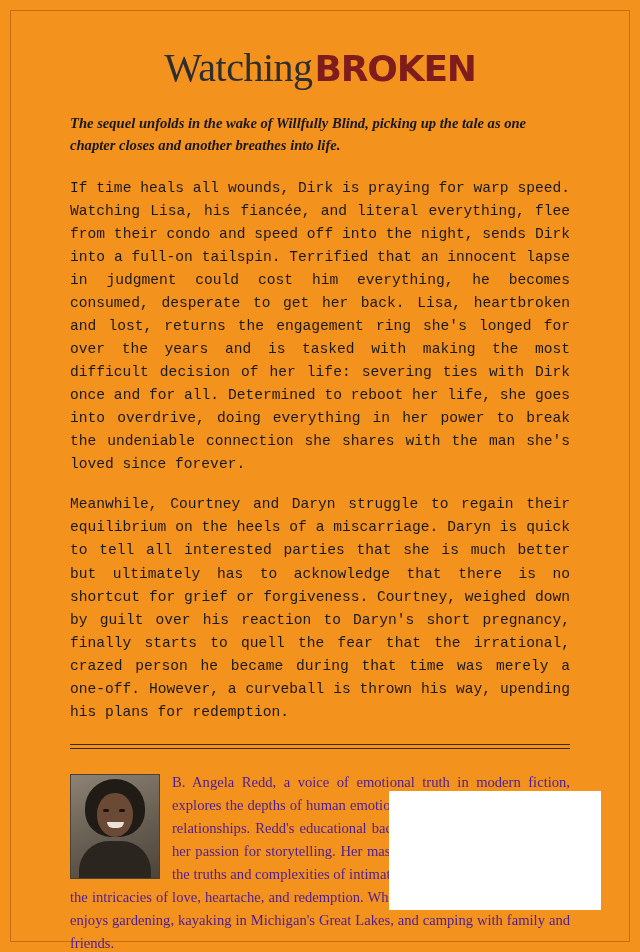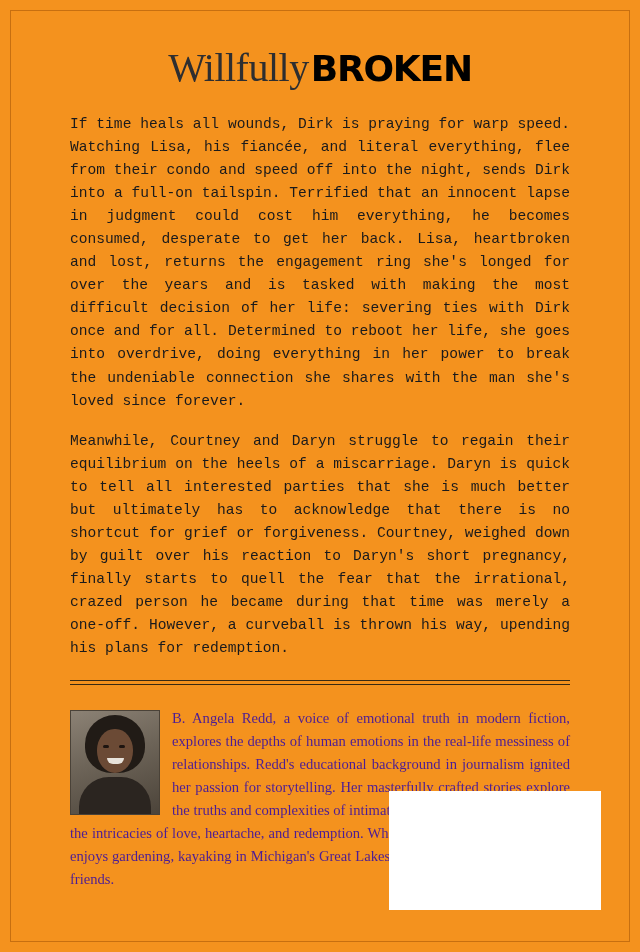--- a/index.html
+++ b/index.html
@@ -44,21 +44,21 @@
   .title-word-1 {
     font-family: "Liberation Serif", serif;
     font-size: 40px;
     color: #2e2e30;
     letter-spacing: -0.5px;
   }
   .title-word-2 {
     font-family: "DejaVu Sans", sans-serif;
     font-weight: bold;
     font-size: 36px;
-    color: #000000;
+    color: #7f1d1d;
     letter-spacing: -1.2px;
     margin-left: 2px;
   }
 
   
   .lead {
     font-family: "Liberation Serif", serif;
     font-weight: bold;
     font-style: italic;
     font-size: 14.6px;
@@ -168,23 +168,24 @@
 </style>
 </head>
 <body>
 
 <div class="page">
   <div class="inner-border"></div>
 
   <div class="content">
 
     <div class="title-block">
-      <span class="title-word-1">Willfully</span><span class="title-word-2">BROKEN</span>
+      <span class="title-word-1">Watching</span><span class="title-word-2">BROKEN</span>
     </div>
 
+    <p class="lead">The sequel unfolds in the wake of Willfully Blind, picking up the tale as one chapter closes and another breathes into life.</p>
 
     <p class="body">If time heals all wounds, Dirk is praying for warp speed. Watching Lisa, his fiancée, and literal everything, flee from their condo and speed off into the night, sends Dirk into a full-on tailspin. Terrified that an innocent lapse in judgment could cost him everything, he becomes consumed, desperate to get her back. Lisa, heartbroken and lost, returns the engagement ring she's longed for over the years and is tasked with making the most difficult decision of her life: severing ties with Dirk once and for all. Determined to reboot her life, she goes into overdrive, doing everything in her power to break the undeniable connection she shares with the man she's loved since forever.</p>
     <p class="body">Meanwhile, Courtney and Daryn struggle to regain their equilibrium on the heels of a miscarriage. Daryn is quick to tell all interested parties that she is much better but ultimately has to acknowledge that there is no shortcut for grief or forgiveness. Courtney, weighed down by guilt over his reaction to Daryn's short pregnancy, finally starts to quell the fear that the irrational, crazed person he became during that time was merely a one-off. However, a curveball is thrown his way, upending his plans for redemption.</p>
 
     <div class="divider"></div>
 
     <div class="author-block">
       <div class="author-photo">
         <div class="ph-bg"></div>
         <div class="ph-hair"></div>

